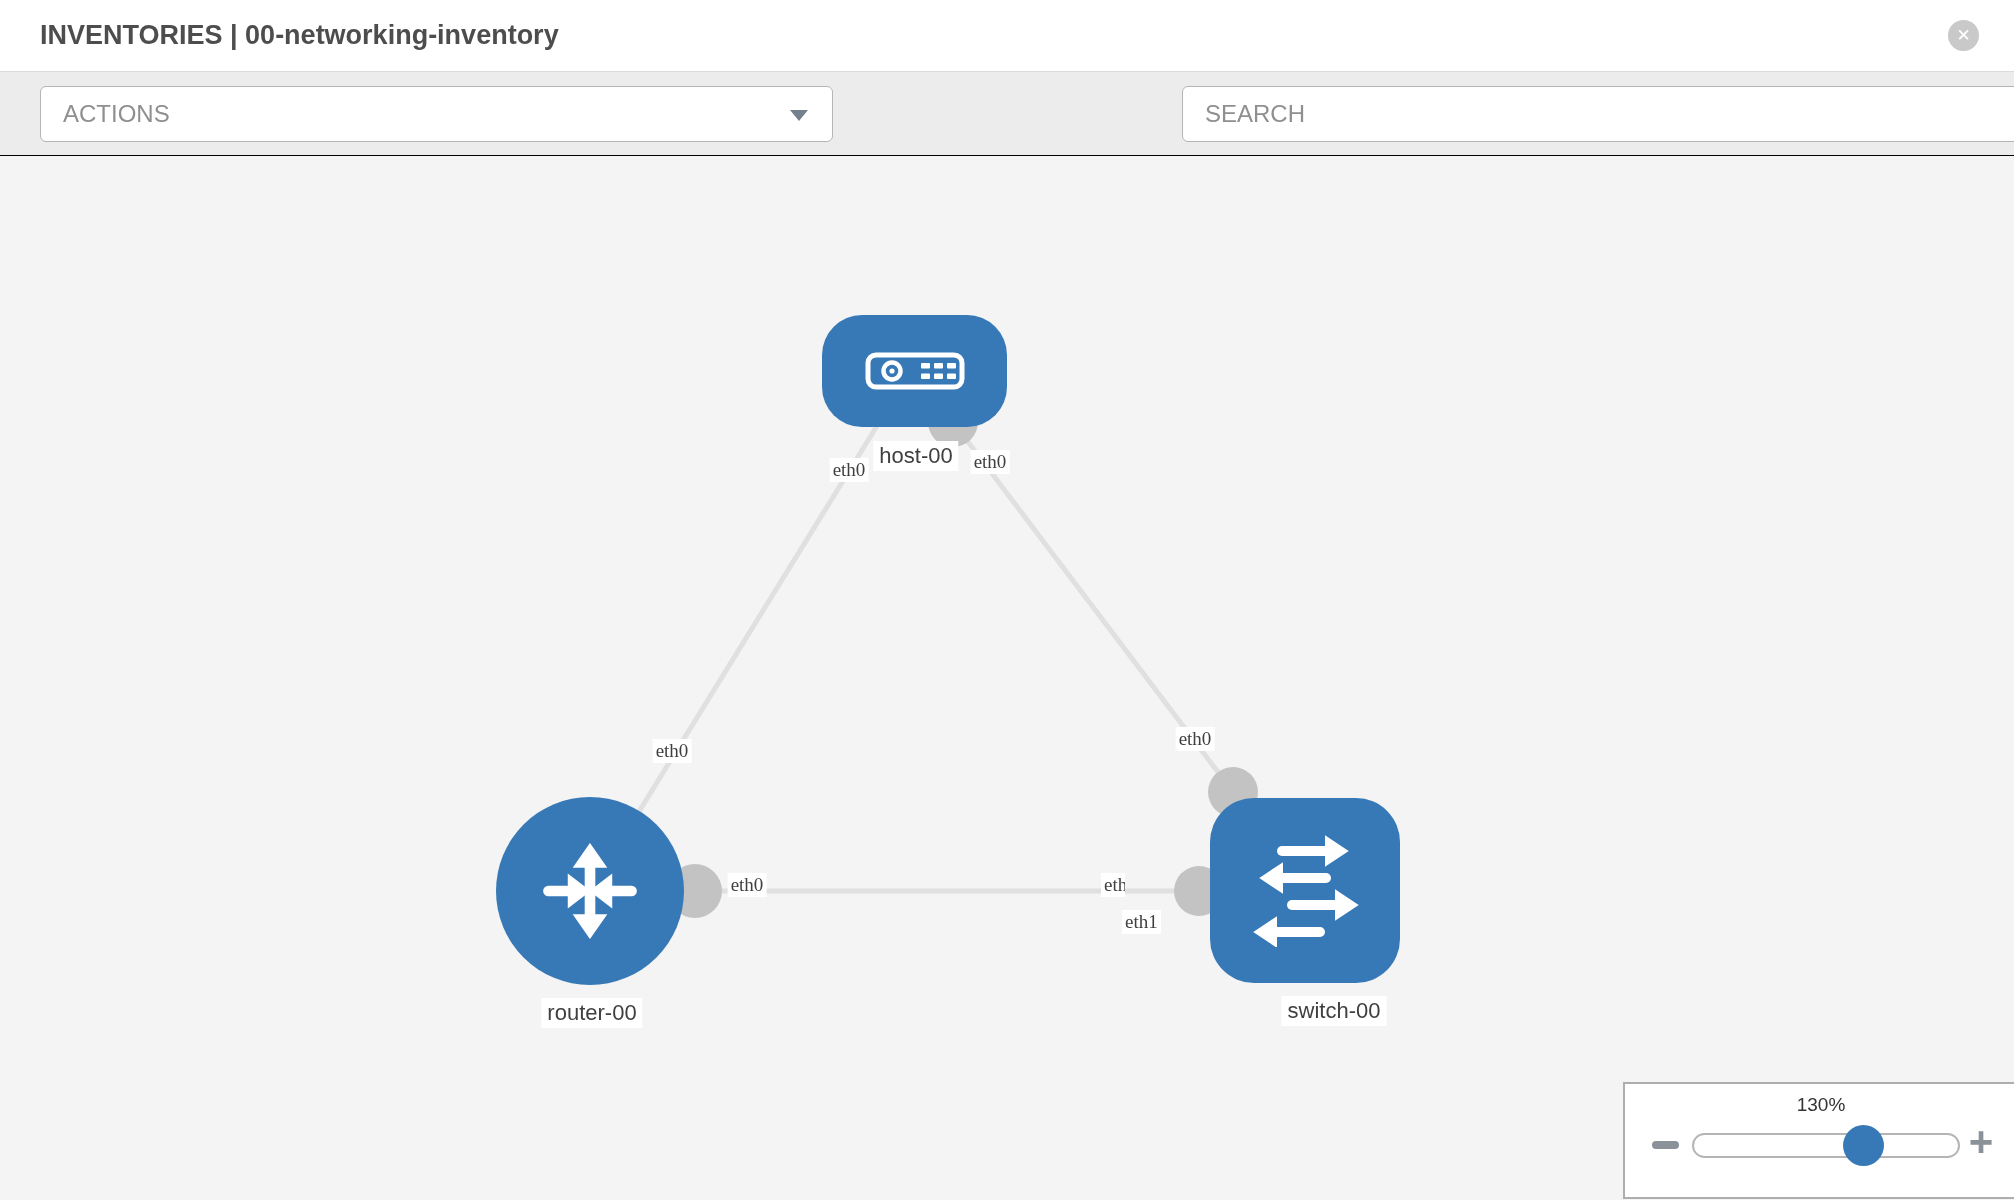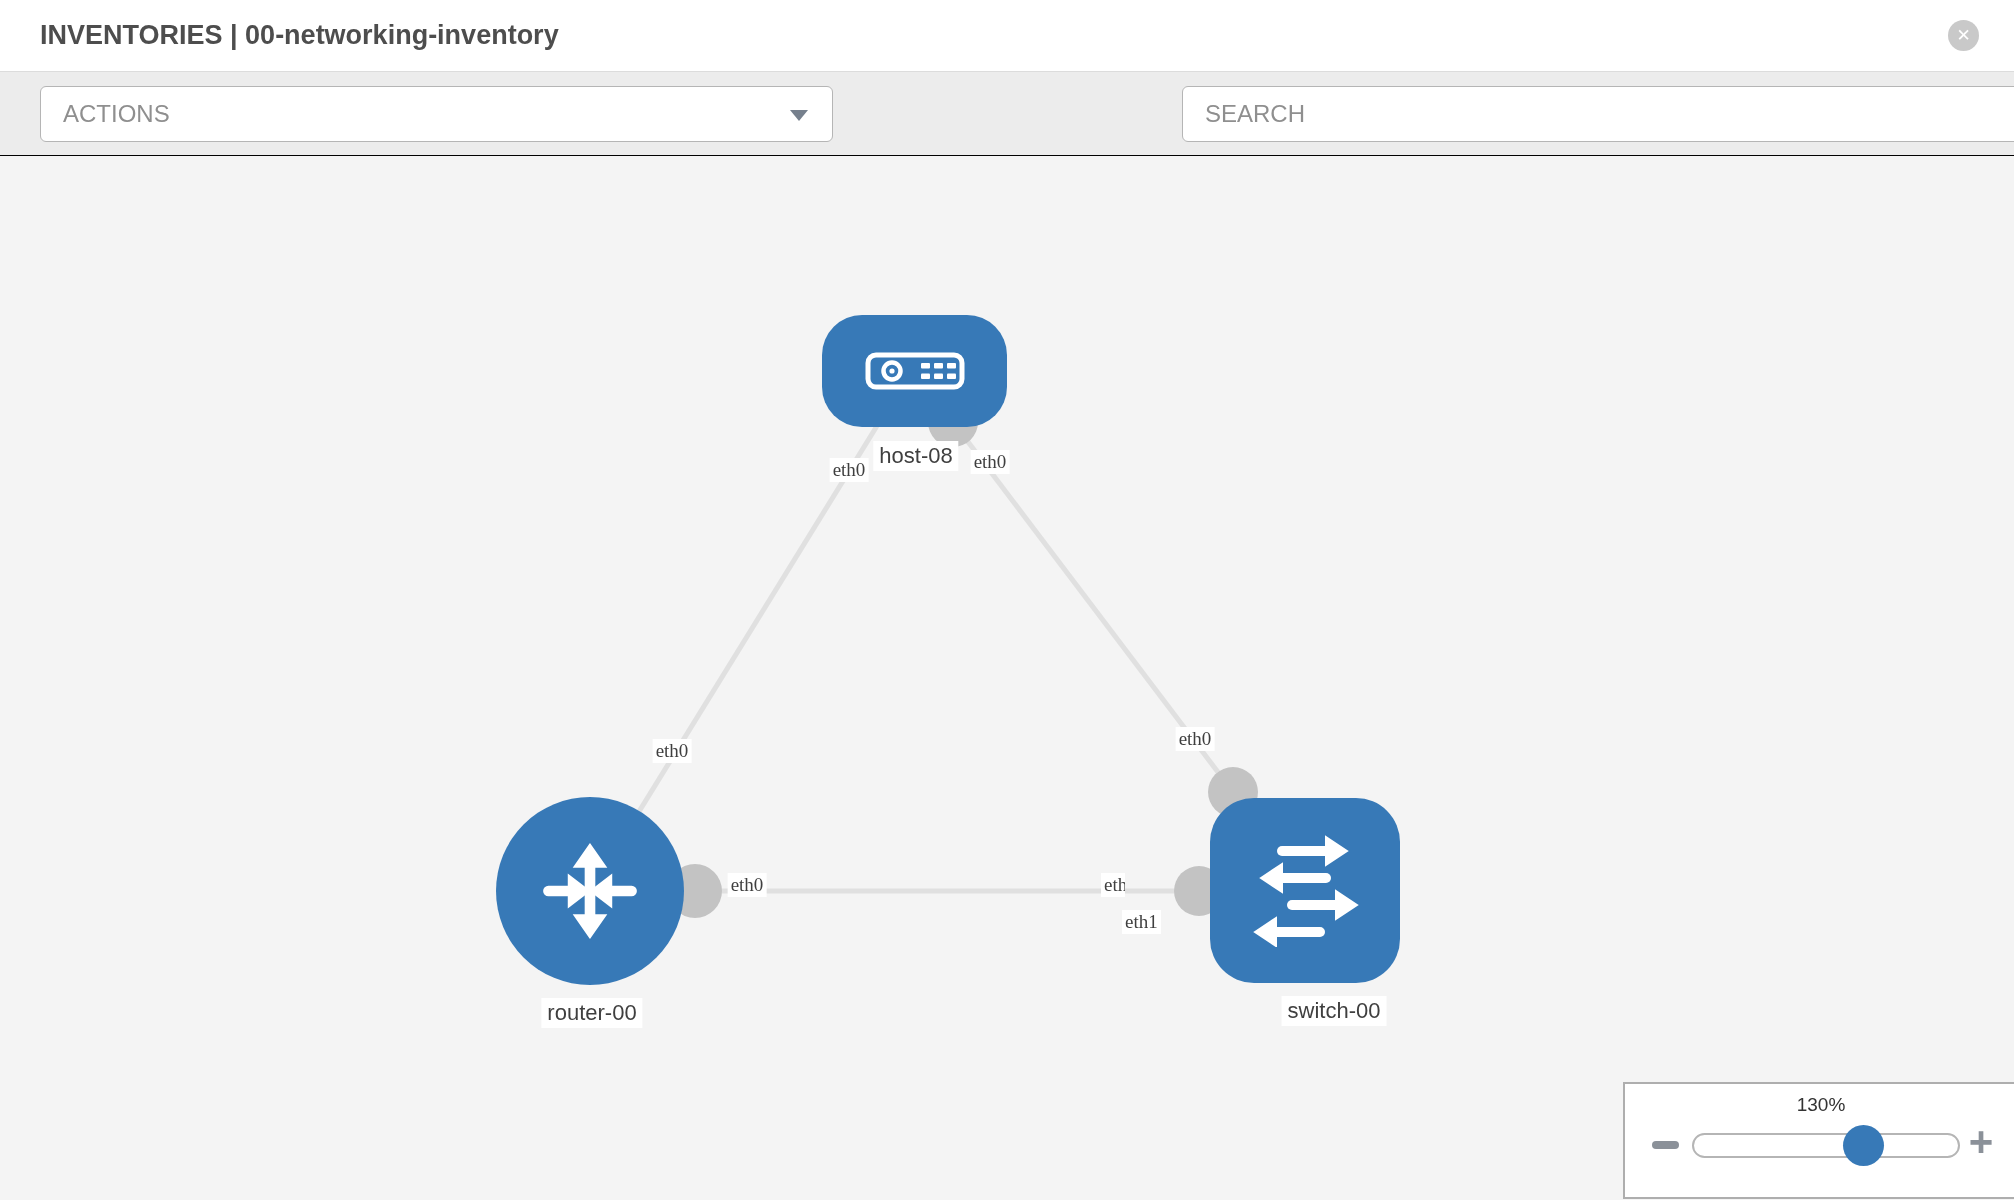--- a/index.html
+++ b/index.html
@@ -172,21 +172,21 @@
           <line x1="82" y1="43" x2="36" y2="43"></line>
           <polygon points="17,43 38,29 38,57" stroke-width="2"></polygon>
           <line x1="48" y1="70" x2="94" y2="70"></line>
           <polygon points="113,70 92,56 92,84" stroke-width="2"></polygon>
           <line x1="76" y1="97" x2="30" y2="97"></line>
           <polygon points="11,97 32,83 32,111" stroke-width="2"></polygon>
         </g>
       </svg>
     </div>
 
-    <div class="node-label lbl-host">host-08</div>
+    <div class="node-label lbl-host">host-00</div>
     <div class="node-label lbl-router">router-00</div>
     <div class="node-label lbl-switch">switch-00</div>
 
     <div class="if-label if-host-left">eth0</div>
     <div class="if-label if-host-right">eth0</div>
     <div class="if-label if-router-up">eth0</div>
     <div class="if-label if-switch-up">eth0</div>
     <div class="if-label if-router-h">eth0</div>
     <div class="if-label edge-anchored if-clip if-occluded">eth0</div>
     <div class="if-label edge-anchored if-switch-h">eth1</div>

